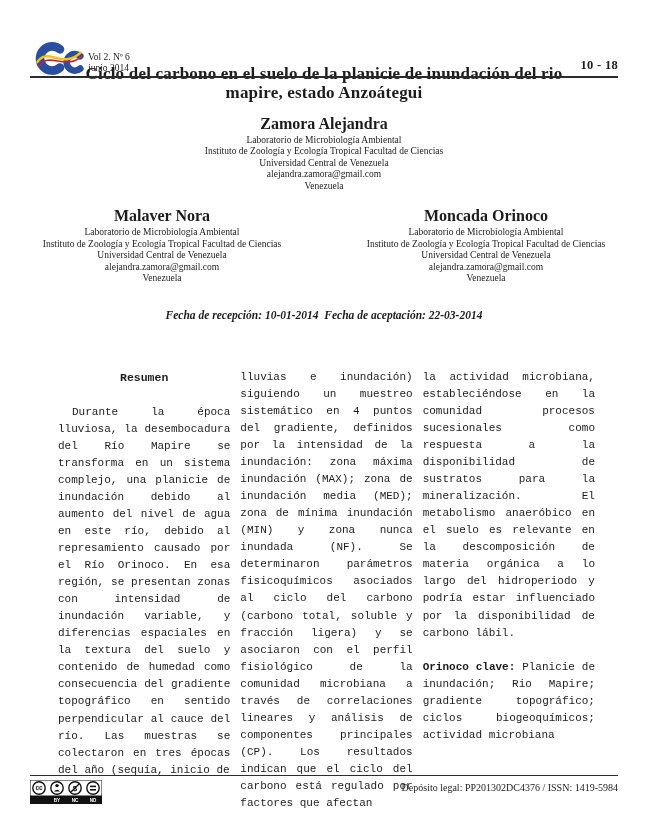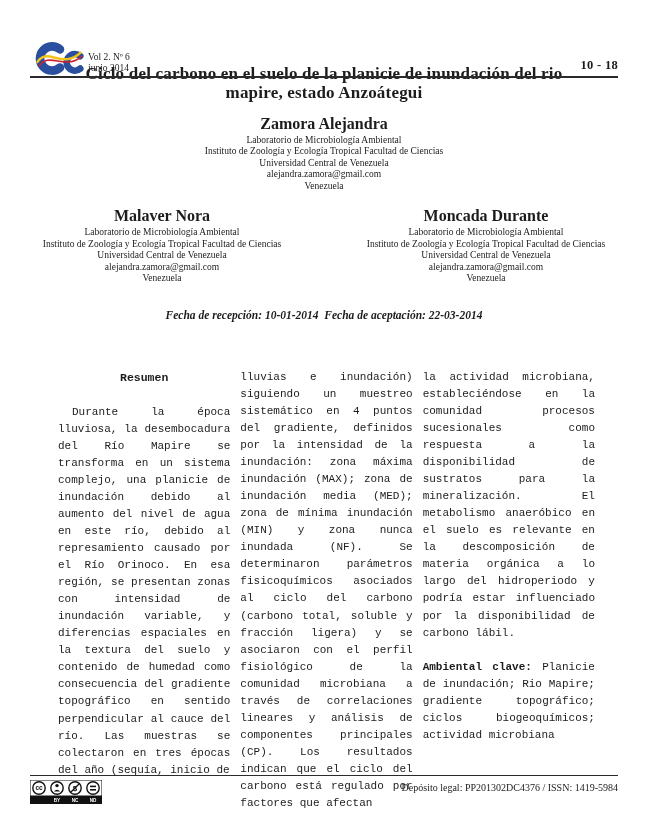--- a/index.html
+++ b/index.html
@@ -94,42 +94,42 @@
   <div class="authors-row">
     <div class="author-block">
       <span class="author-name">Malaver Nora</span>
       <span class="aff">Laboratorio de Microbiología Ambiental</span>
       <span class="aff">Instituto de Zoología y Ecología Tropical Facultad de Ciencias</span>
       <span class="aff">Universidad Central de Venezuela</span>
       <span class="aff">alejandra.zamora@gmail.com</span>
       <span class="aff">Venezuela</span>
     </div>
     <div class="author-block">
-      <span class="author-name">Moncada Durante</span>
+      <span class="author-name">Moncada Orinoco</span>
       <span class="aff">Laboratorio de Microbiología Ambiental</span>
       <span class="aff">Instituto de Zoología y Ecología Tropical Facultad de Ciencias</span>
       <span class="aff">Universidad Central de Venezuela</span>
       <span class="aff">alejandra.zamora@gmail.com</span>
       <span class="aff">Venezuela</span>
     </div>
   </div>
 
   <p class="dates">Fecha de recepción: 10-01-2014  Fecha de aceptación: 22-03-2014</p>
 
   <div class="abstract">
     <div class="col">
       <h2>Resumen</h2>
       <p class="indent">Durante la época lluviosa, la desembocadura del Río Mapire se transforma en un sistema complejo, una planicie de inundación debido al aumento del nivel de agua en este río, debido al represamiento causado por el Río Orinoco. En esa región, se presentan zonas con intensidad de inundación variable, y diferencias espaciales en la textura del suelo y contenido de humedad como consecuencia del gradiente topográfico en sentido perpendicular al cauce del río. Las muestras se colectaron en tres épocas del año (sequía, inicio de</p>
     </div>
     <div class="col">
       <p>lluvias e inundación) siguiendo un muestreo sistemático en 4 puntos del gradiente, definidos por la intensidad de la inundación: zona máxima inundación (MAX); zona de inundación media (MED); zona de mínima inundación (MIN) y zona nunca inundada (NF). Se determinaron parámetros fisicoquímicos asociados al ciclo del carbono (carbono total, soluble y fracción ligera) y se asociaron con el perfil fisiológico de la comunidad microbiana a través de correlaciones lineares y análisis de componentes principales (CP). Los resultados indican que el ciclo del carbono está regulado por factores que afectan</p>
     </div>
     <div class="col">
       <p>la actividad microbiana, estableciéndose en la comunidad procesos sucesionales como respuesta a la disponibilidad de sustratos para la mineralización. El metabolismo anaeróbico en el suelo es relevante en la descomposición de materia orgánica a lo largo del hidroperiodo y podría estar influenciado por la disponibilidad de carbono lábil.</p>
-      <p class="keywords"><b>Ambiental clave:</b><span> Planicie de inundación; Rio Mapire; gradiente topográfico; ciclos biogeoquímicos; actividad microbiana</span></p>
+      <p class="keywords"><b>Orinoco clave:</b><span> Planicie de inundación; Rio Mapire; gradiente topográfico; ciclos biogeoquímicos; actividad microbiana</span></p>
     </div>
   </div>
 
   <div class="footer">
     <hr class="footer-rule">
     <div class="footer-row">
       <svg class="cc-badge" viewBox="0 0 72 24" aria-hidden="true">
         <rect x="0" y="0" width="72" height="16" fill="#ffffff" stroke="#111" stroke-width="1"></rect>
 
         <circle cx="9" cy="8" r="6.2" fill="none" stroke="#111" stroke-width="1.4"></circle>

